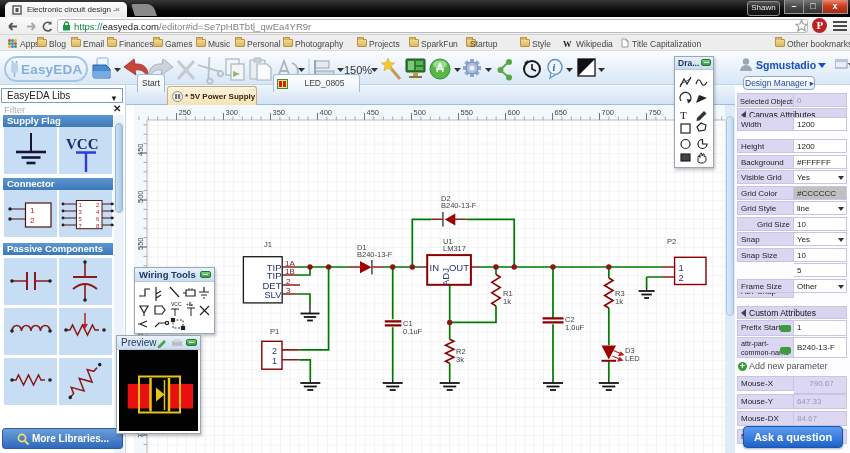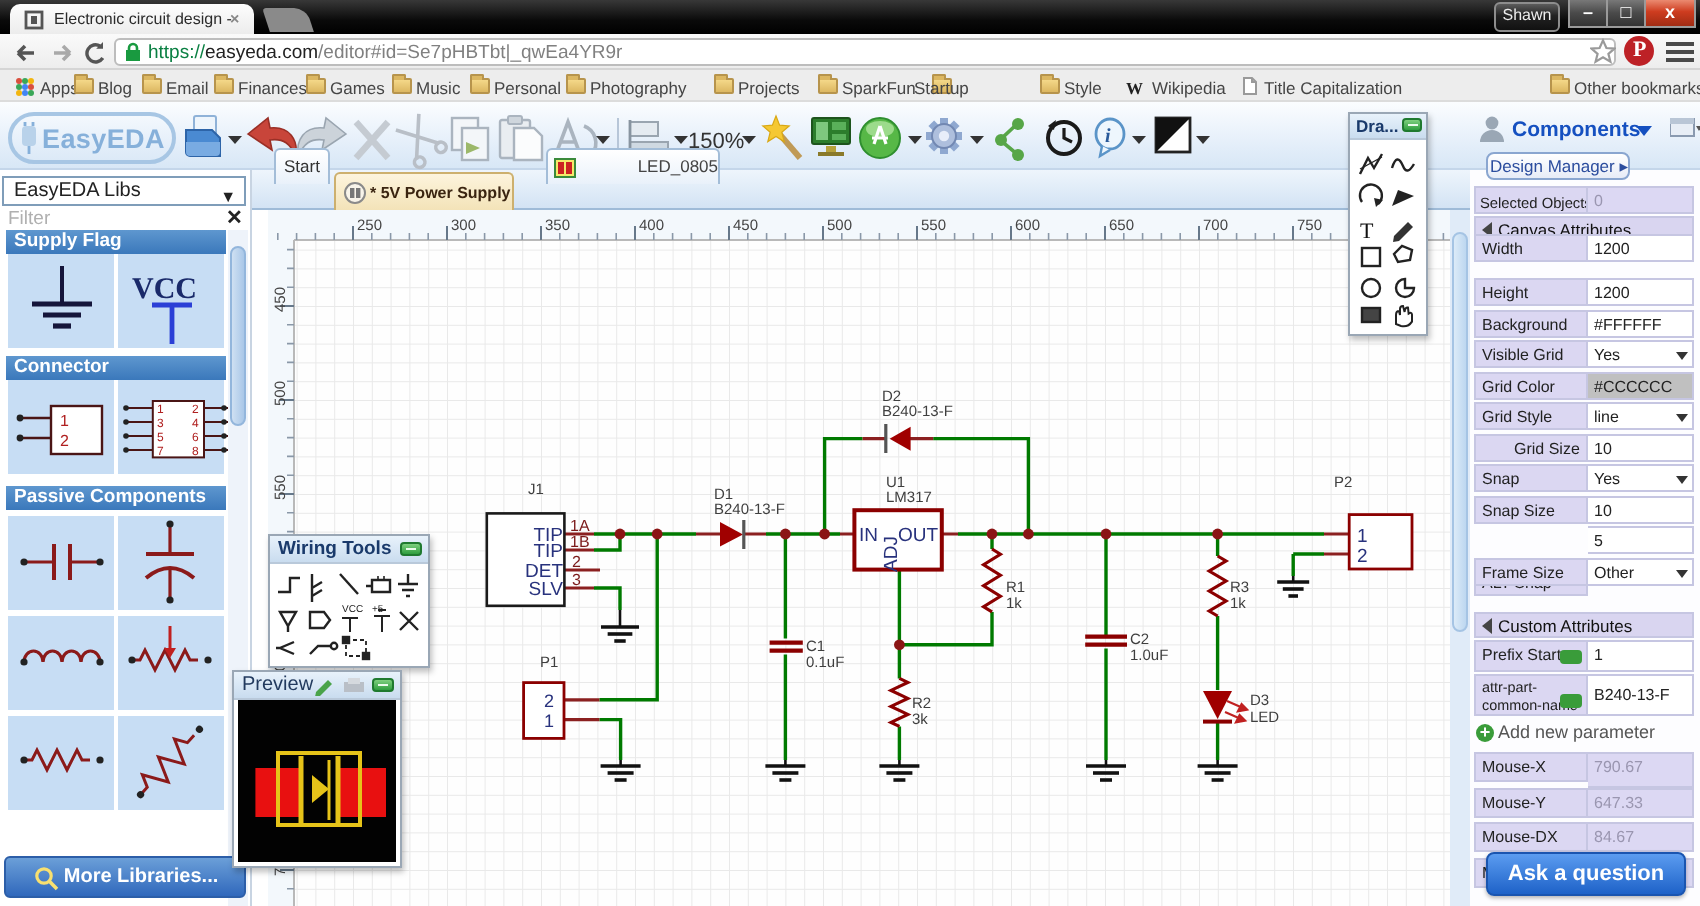--- a/index.html
+++ b/index.html
@@ -119,21 +119,21 @@
     <span class="a bk" style="left:208px">Music</span>
 <span class="a fold" style="left:235px"></span>
     <span class="a bk" style="left:247px">Personal</span>
 <span class="a fold" style="left:283px"></span>
     <span class="a bk" style="left:295px">Photography</span>
 <span class="a fold" style="left:357px"></span>
     <span class="a bk" style="left:369px">Projects</span>
 <span class="a fold" style="left:409px"></span>
     <span class="a bk" style="left:421px">SparkFun</span>
 <span class="a fold" style="left:466px"></span>
-    <span class="a bk" style="left:457px">Startup</span>
+    <span class="a bk" style="left:470px">Startup</span>
 <span class="a fold" style="left:520px"></span>
     <span class="a bk" style="left:532px">Style</span>
 <span class="a bk" style="left:563px;font-family:'Liberation Serif',serif;font-weight:bold;color:#222">W</span>
     <span class="a bk" style="left:576px">Wikipedia</span>
 <svg class="a" style="left:621px;top:38px" width="8" height="10">
       <path d="M1 1 h4 l2 2 v6 h-6 z" fill="#fff" stroke="#9a9a9a"></path>
       <path d="M5 1 v2 h2" fill="none" stroke="#9a9a9a"></path>
     </svg>
 <span class="a bk" style="left:632px">Title Capitalization</span>
 <span class="a fold" style="left:775px"></span>
@@ -373,21 +373,21 @@
       <path d="M7.8 7.8 L11.5 11.5" stroke="#f8e070" stroke-width="1.8"></path>
     </svg><span style="margin-left:16px">More Libraries...</span></div>
 
 <div class="a" id="tabbar"></div>
 <div class="a etab" style="left:137px;width:28px">Start</div>
 <div class="a" id="acttab"><svg class="a" style="left:4px;top:4px" width="11" height="11">
       <circle cx="5.5" cy="5.5" r="5" fill="#f8f4ea" stroke="#8a8a8a"></circle>
       <rect x="3" y="3" width="2.2" height="5" fill="#777"></rect>
       <rect x="6" y="3" width="2.2" height="5" fill="#777"></rect>
     </svg><span style="margin-left:17px">* 5V Power Supply</span></div>
-<div class="a etab" style="left:273px;width:87px;text-align:right"><svg class="a" style="left:3px;top:4px" width="11" height="10">
+<div class="a etab" style="left:273px;width:87px;text-align:center"><svg class="a" style="left:3px;top:4px" width="11" height="10">
       <rect x="0.5" y="0.5" width="10" height="9" fill="#f5e96a" stroke="#3a8a3a" stroke-width="1"></rect>
       <rect x="2" y="2" width="3" height="6" fill="#cc2222"></rect>
       <rect x="6" y="2" width="3" height="6" fill="#cc2222"></rect>
     </svg><span style="margin-left:16px;color:#444">LED_0805</span></div>
 
 <div class="a" id="canvas"></div>
 <div id="canvassvg">
     <svg class="a" style="left:134px;top:105px" width="591" height="348">
 <defs>
         <pattern id="g" x="14.3" y="19.8" width="9.4" height="9.4" patternUnits="userSpaceOnUse">
@@ -546,21 +546,21 @@
   </div>
 <div class="a" id="cscroll"></div>
 <div class="a" id="cthumb"></div>
 
 <div class="a" id="rightcol"></div>
 <div id="userarea">
 <svg class="a" style="left:739px;top:57px" width="14" height="14">
       <circle cx="7" cy="4.5" r="3.2" fill="#9aa7b5"></circle>
       <path d="M1 14 a6 6 0 0 1 12 0 z" fill="#9aa7b5"></path>
     </svg>
-<span class="a tx" style="left:756px;top:59px;font-size:10.5px;font-weight:bold;color:#1550c0">Components</span>
+<span class="a tx" style="left:756px;top:59px;font-size:10.5px;font-weight:bold;color:#1550c0">Sgmustadio</span>
 <span class="a" style="left:818px;top:63px;width:0;height:0;border-left:4px solid transparent;border-right:4px solid transparent;border-top:5px solid #1550c0"></span>
 <svg class="a" style="left:835px;top:59px" width="16" height="12">
       <rect x="0" y="0" width="12" height="9" fill="#e8eef6" stroke="#8a9ab0"></rect>
       <rect x="0" y="0" width="12" height="3" fill="#b9c6d6"></rect>
       <path d="M13 4 h3 l-1.5 2.5 z" fill="#555"></path>
     </svg>
 </div>
 <div class="a" id="dmbtn">Design Manager ▸</div>
 <div id="proprows">
     <div class="a prow pgray" style="top:93px;height:14px">
@@ -617,21 +617,21 @@
       <span class="plab" style="height:16px;font-size:8px">Prefix Start<span style="position:absolute;right:2px;top:4px;width:11px;height:7px;background:#3a9c3a;border-radius:2px"></span></span>
       <span class="pval" style="height:16px">1</span>
     </div>
 <div class="a prow" style="top:337px;height:21px">
       <span class="plab" style="height:21px;font-size:7.2px;line-height:8.5px;padding-top:2px;white-space:normal">attr-part-common-name<span style="position:absolute;right:2px;bottom:3px;width:11px;height:7px;background:#3a9c3a;border-radius:2px"></span></span>
       <span class="pval" style="height:21px;padding-top:5px">B240-13-F</span>
     </div>
 <div class="a" style="left:738px;top:361px;font-size:9px;color:#555"><span style="display:inline-block;width:9px;height:9px;background:#3a9c3a;border-radius:50%;color:#fff;font-weight:bold;text-align:center;line-height:9px;font-size:9px;margin-right:2px">+</span>Add new parameter</div>
 <div class="a prow pgray" style="top:376px;height:15px">
       <span class="plab" style="height:15px;">Mouse-X</span>
-      <span class="pval" style="height:18px;">790.67</span>
+      <span class="pval" style="height:18px;text-align:center;">790.67</span>
     </div>
 <div class="a prow pgray" style="top:393.5px;height:15px">
       <span class="plab" style="height:15px;">Mouse-Y</span>
       <span class="pval" style="height:15px;">647.33</span>
     </div>
 <div class="a prow pgray" style="top:411px;height:15px">
       <span class="plab" style="height:15px;">Mouse-DX</span>
       <span class="pval" style="height:15px;">84.67</span>
     </div>
 <div class="a prow pgray" style="top:428.5px;height:15px">

